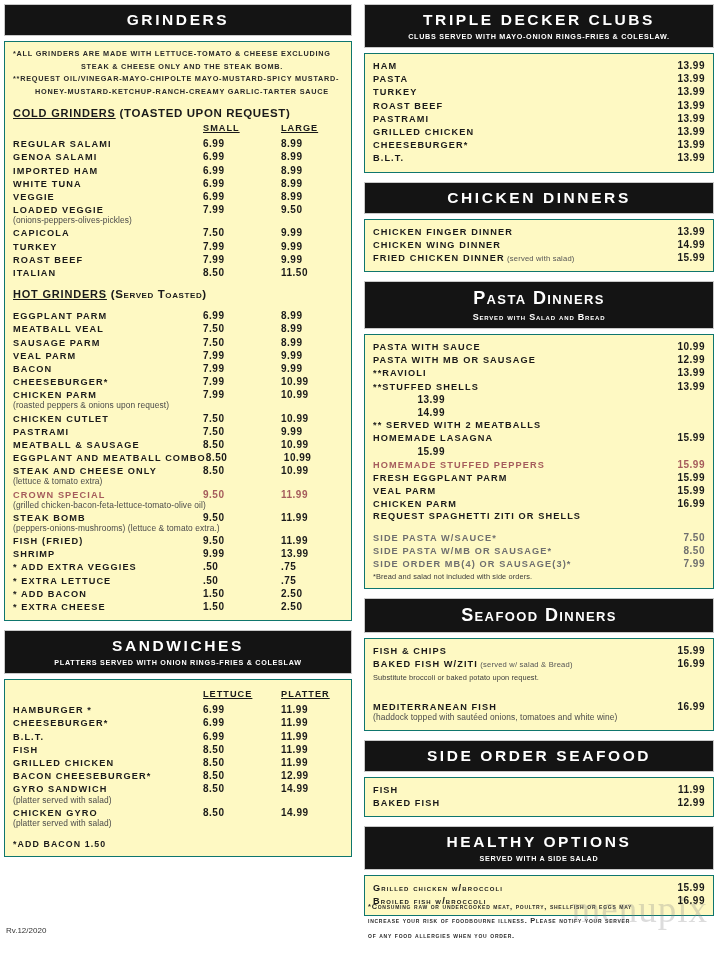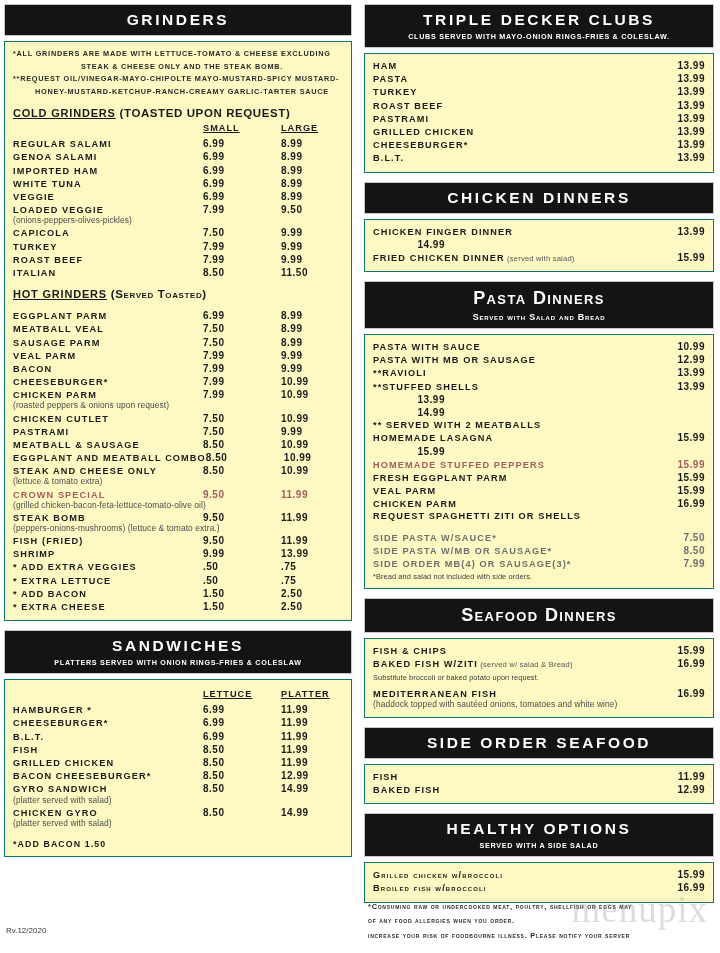--- a/index.html
+++ b/index.html
@@ -440,20 +440,21 @@
     <div class="banner">
       <div class="btitle">CHICKEN DINNERS</div>
     </div>
     <div class="panel">
       <div id="chicken-list">
           <div class="row right-price">
             <span class="nm">CHICKEN FINGER DINNER</span>
             <span class="p1">13.99</span>
           </div>
           <div class="row right-price">
+            <span class="nm">CHICKEN WING DINNER</span>
             <span class="p1">14.99</span>
           </div>
           <div class="row right-price">
             <span class="nm">FRIED CHICKEN DINNER<span class="inline-note"> (served with salad)</span></span>
             <span class="p1">15.99</span>
           </div>
         </div>
     </div>
 
     <div class="banner smallcaps">
@@ -542,21 +543,21 @@
           <div class="row right-price">
             <span class="nm">FISH &amp; CHIPS</span>
             <span class="p1">15.99</span>
           </div>
           <div class="row right-price">
             <span class="nm">BAKED FISH W/ZITI<span class="inline-note"> (served w/ salad &amp; Bread)</span></span>
             <span class="p1">16.99</span>
           </div>
         </div>
       <div class="footnote-small">Substitute broccoli or baked potato upon request.</div>
-      <div class="row right-price" style="margin-top:5px">
+      <div class="row right-price" style="margin-top:18px">
         <span class="nm">MEDITERRANEAN FISH</span>
         <span class="p1">16.99</span>
       </div>
       <div class="note">(haddock topped with sautéed onions, tomatoes and white wine)</div>
     </div>
 
     <div class="banner">
       <div class="btitle">SIDE ORDER SEAFOOD</div>
     </div>
     <div class="panel">
@@ -584,19 +585,19 @@
           </div>
           <div class="row right-price hs">
             <span class="nm hs">Broiled fish w/broccoli</span>
             <span class="p1">16.99</span>
           </div>
         </div>
     </div>
 
     <div class="bottom-disclaimer">
       <div>*Consuming raw or undercooked meat, poultry, shellfish or eggs may</div>
+      <div>increase your risk of foodbourne illness. Please notify your server</div>
       <div>of any food allergies when you order.</div>
-      <div>increase your risk of foodbourne illness. Please notify your server</div>
     </div>
 
     <div class="watermark">menupix</div>
   </div>
 </div>
 
 </body></html>

